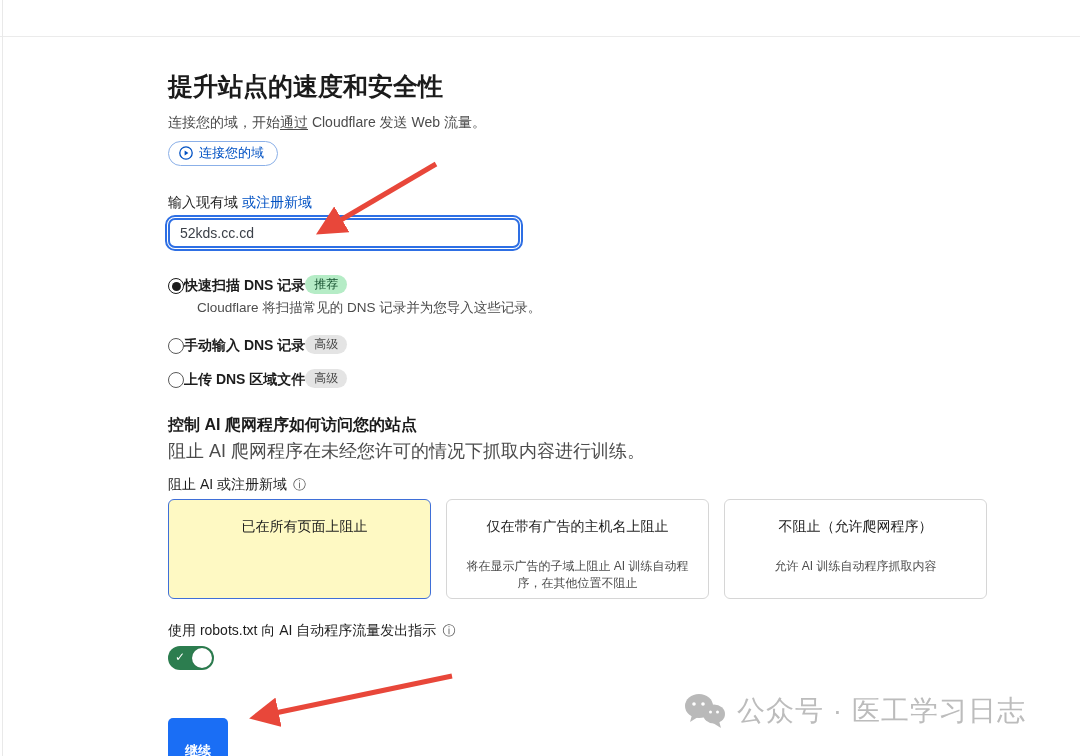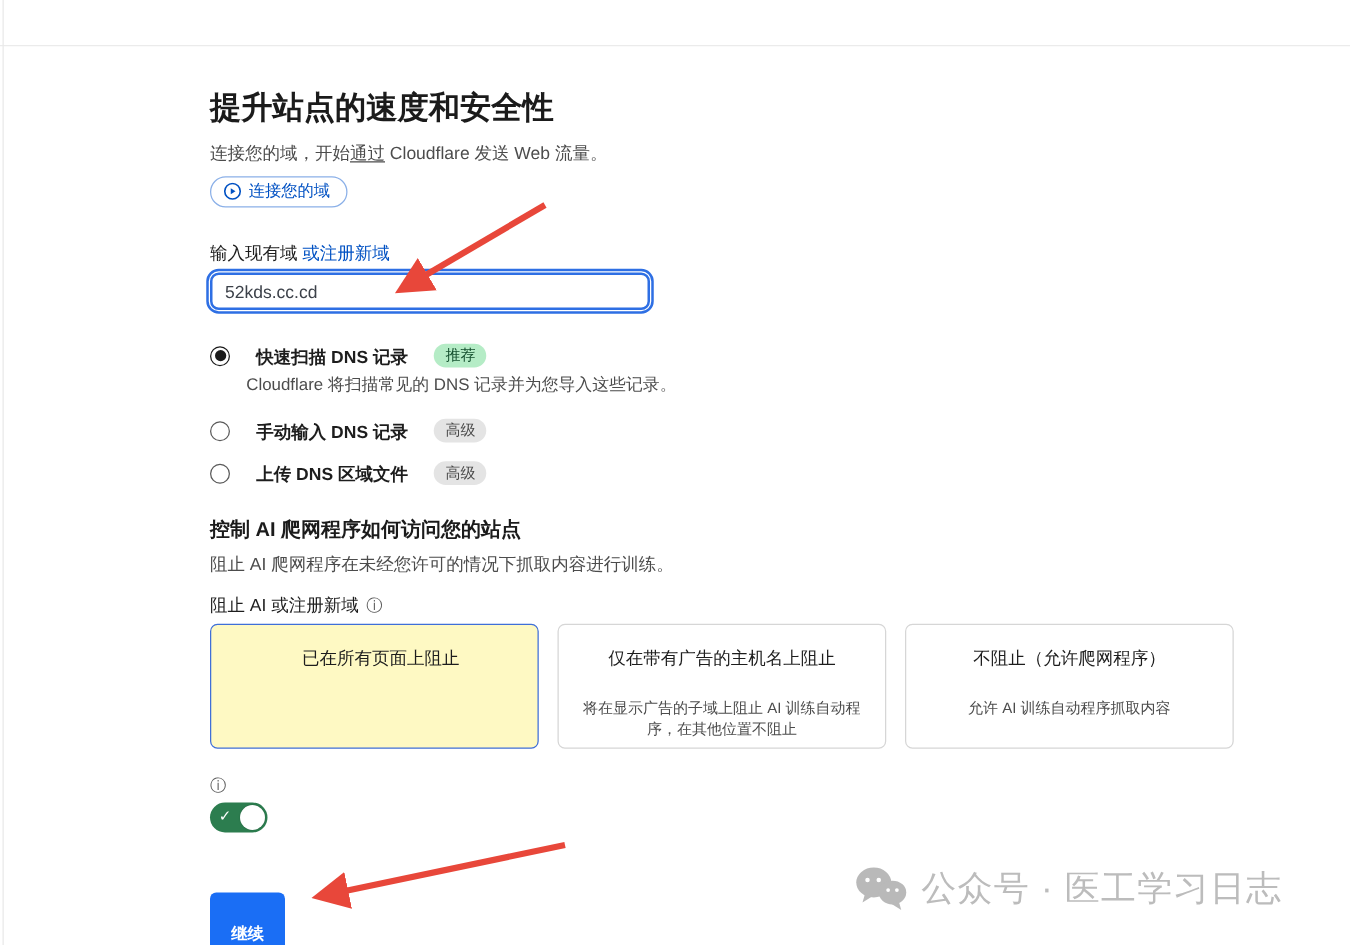--- a/index.html
+++ b/index.html
@@ -24,35 +24,35 @@
 
   .form-label-row { margin-top:27px; font-size:14px; color:#1d1d1d; line-height:18px; }
   .form-label-row a { color:#0051c3; text-decoration:none; }
 
   .domain-input { margin-top:7px; width:352px; height:30px; border:2px solid #2e6fe4;
                   outline:2px solid #2e6fe4; outline-offset:1px; border-radius:7px;
                   padding:0 10px; font-size:14px; color:#3c4149; background:#fff;
                   font-family:"Liberation Sans","DejaVu Sans",sans-serif; }
 
   .radio-group { margin-top:27px; }
-  .radio-row { display:flex; align-items:center; gap:21px; cursor:pointer; }
+  .radio-row { display:flex; align-items:flex-end; gap:0; cursor:pointer; }
   .radio-row + .radio-desc { margin:5px 0 0 29px; font-size:13.5px; color:#4c4c4c; line-height:17px; }
   .radio-row.r2 { margin-top:19px; }
   .radio-row.r3 { margin-top:15px; }
   .radio-dot { width:16px; height:16px; border:1.5px solid #5a5a5a; border-radius:50%;
                background:#fff; position:relative; flex:none; }
   .radio-dot.checked { border-color:#1b1b1b; }
   .radio-dot.checked::after { content:""; position:absolute; inset:2.5px; border-radius:50%; background:#1b1b1b; }
   .radio-label { font-size:14px; font-weight:700; color:#1d1d1d; line-height:18px; }
   .badge { display:inline-block; font-size:12px; border-radius:10px; padding:2px 9px 3px; line-height:14px; }
   .badge.green { background:#b5ecc6; color:#15502f; }
   .badge.gray  { background:#e4e4e4; color:#4a4a4a; }
 
   .ai-heading { margin-top:27px; font-size:16px; font-weight:700; color:#1b1b1b; line-height:20px; }
-  .ai-desc { margin-top:8px; font-size:14px; color:#4c4c4c; line-height:17px; }
+  .ai-desc { margin-top:8px; font-size:18px; color:#4c4c4c; line-height:17px; }
   .block-label { margin-top:16px; font-size:14px; color:#1d1d1d; line-height:17px;
                  display:flex; align-items:center; gap:6px; }
   .info-glyph { color:#5a5a5a; font-size:13px; line-height:13px; }
 
   .cards { margin-top:6px; display:flex; gap:15px; }
   .ai-card { width:263px; height:100px; border:1px solid #d6d6d6; border-radius:6px;
              background:#fff; text-align:center; padding:17px 18px 0; cursor:pointer; }
   .ai-card.selected { background:#fef9c3; border:1.5px solid #3f6fd8;padding-left:28px; }
   .ai-card .c-title { font-size:14px; color:#1d1d1d; line-height:18px; }
   .ai-card .c-desc { margin-top:23px; font-size:12px; color:#4c4c4c; line-height:17px; }
@@ -144,20 +144,21 @@
         <div class="c-title">仅在带有广告的主机名上阻止</div>
         <div class="c-desc">将在显示广告的子域上阻止 AI 训练自动程序，在其他位置不阻止</div>
       </div>
       <div class="ai-card">
         <div class="c-title">不阻止（允许爬网程序）</div>
         <div class="c-desc">允许 AI 训练自动程序抓取内容</div>
       </div>
     </div>
 
     <div class="robots-label">
+      <span>使用 robots.txt 向 AI 自动程序流量发出指示</span>
       <span class="info-glyph">ⓘ</span>
     </div>
 
     <span class="toggle" style="background: rgb(44, 125, 79);">
       <span class="check">✓</span>
       <span class="knob"></span>
     </span>
 
     <div>
       <button class="continue-btn">继续</button>

